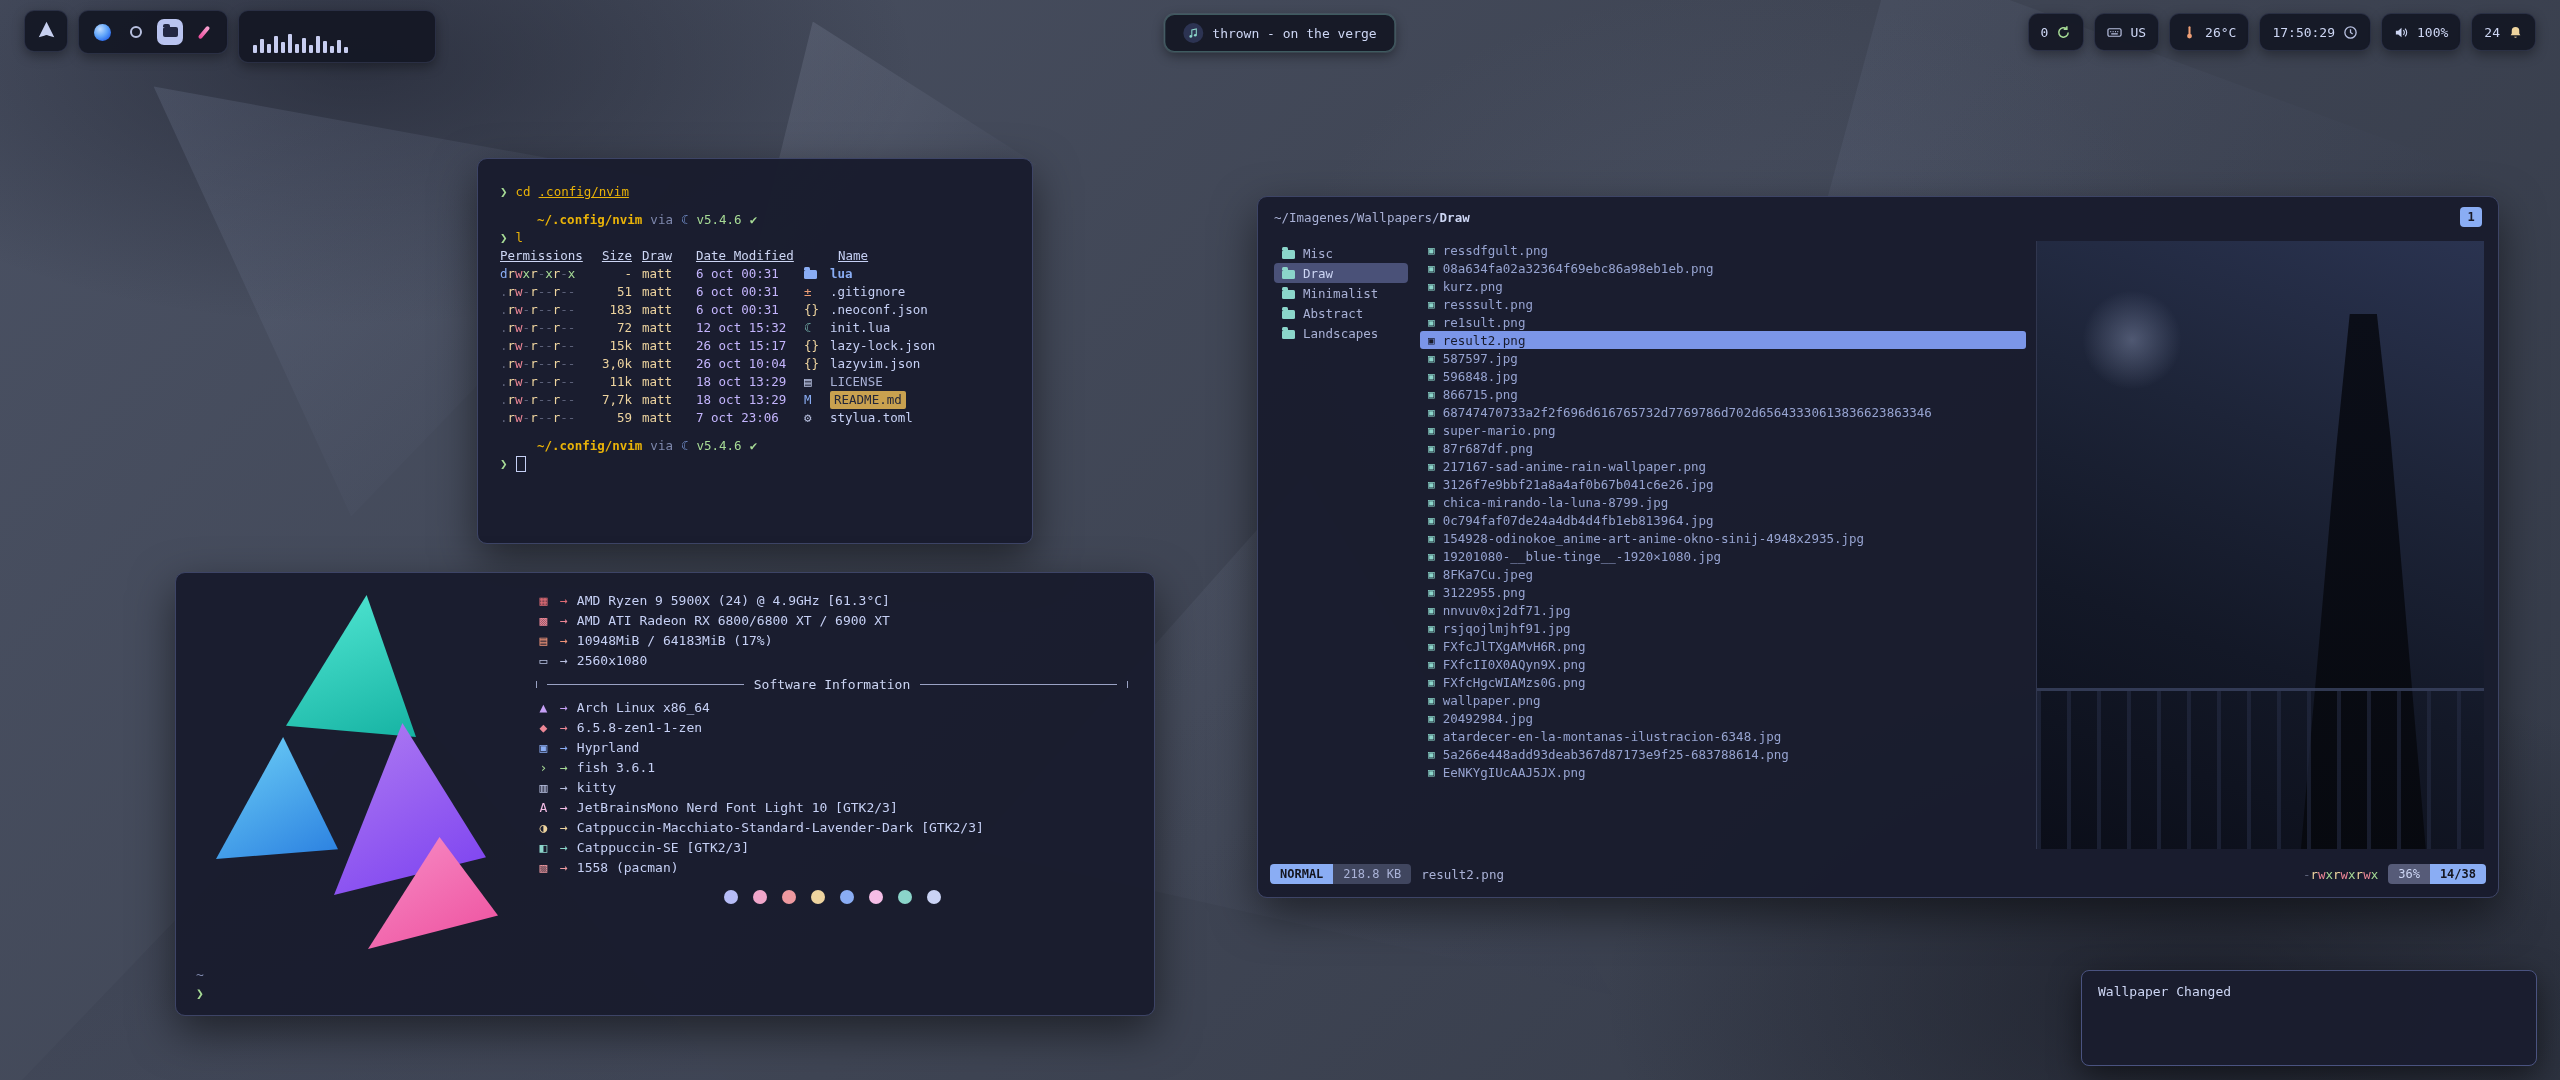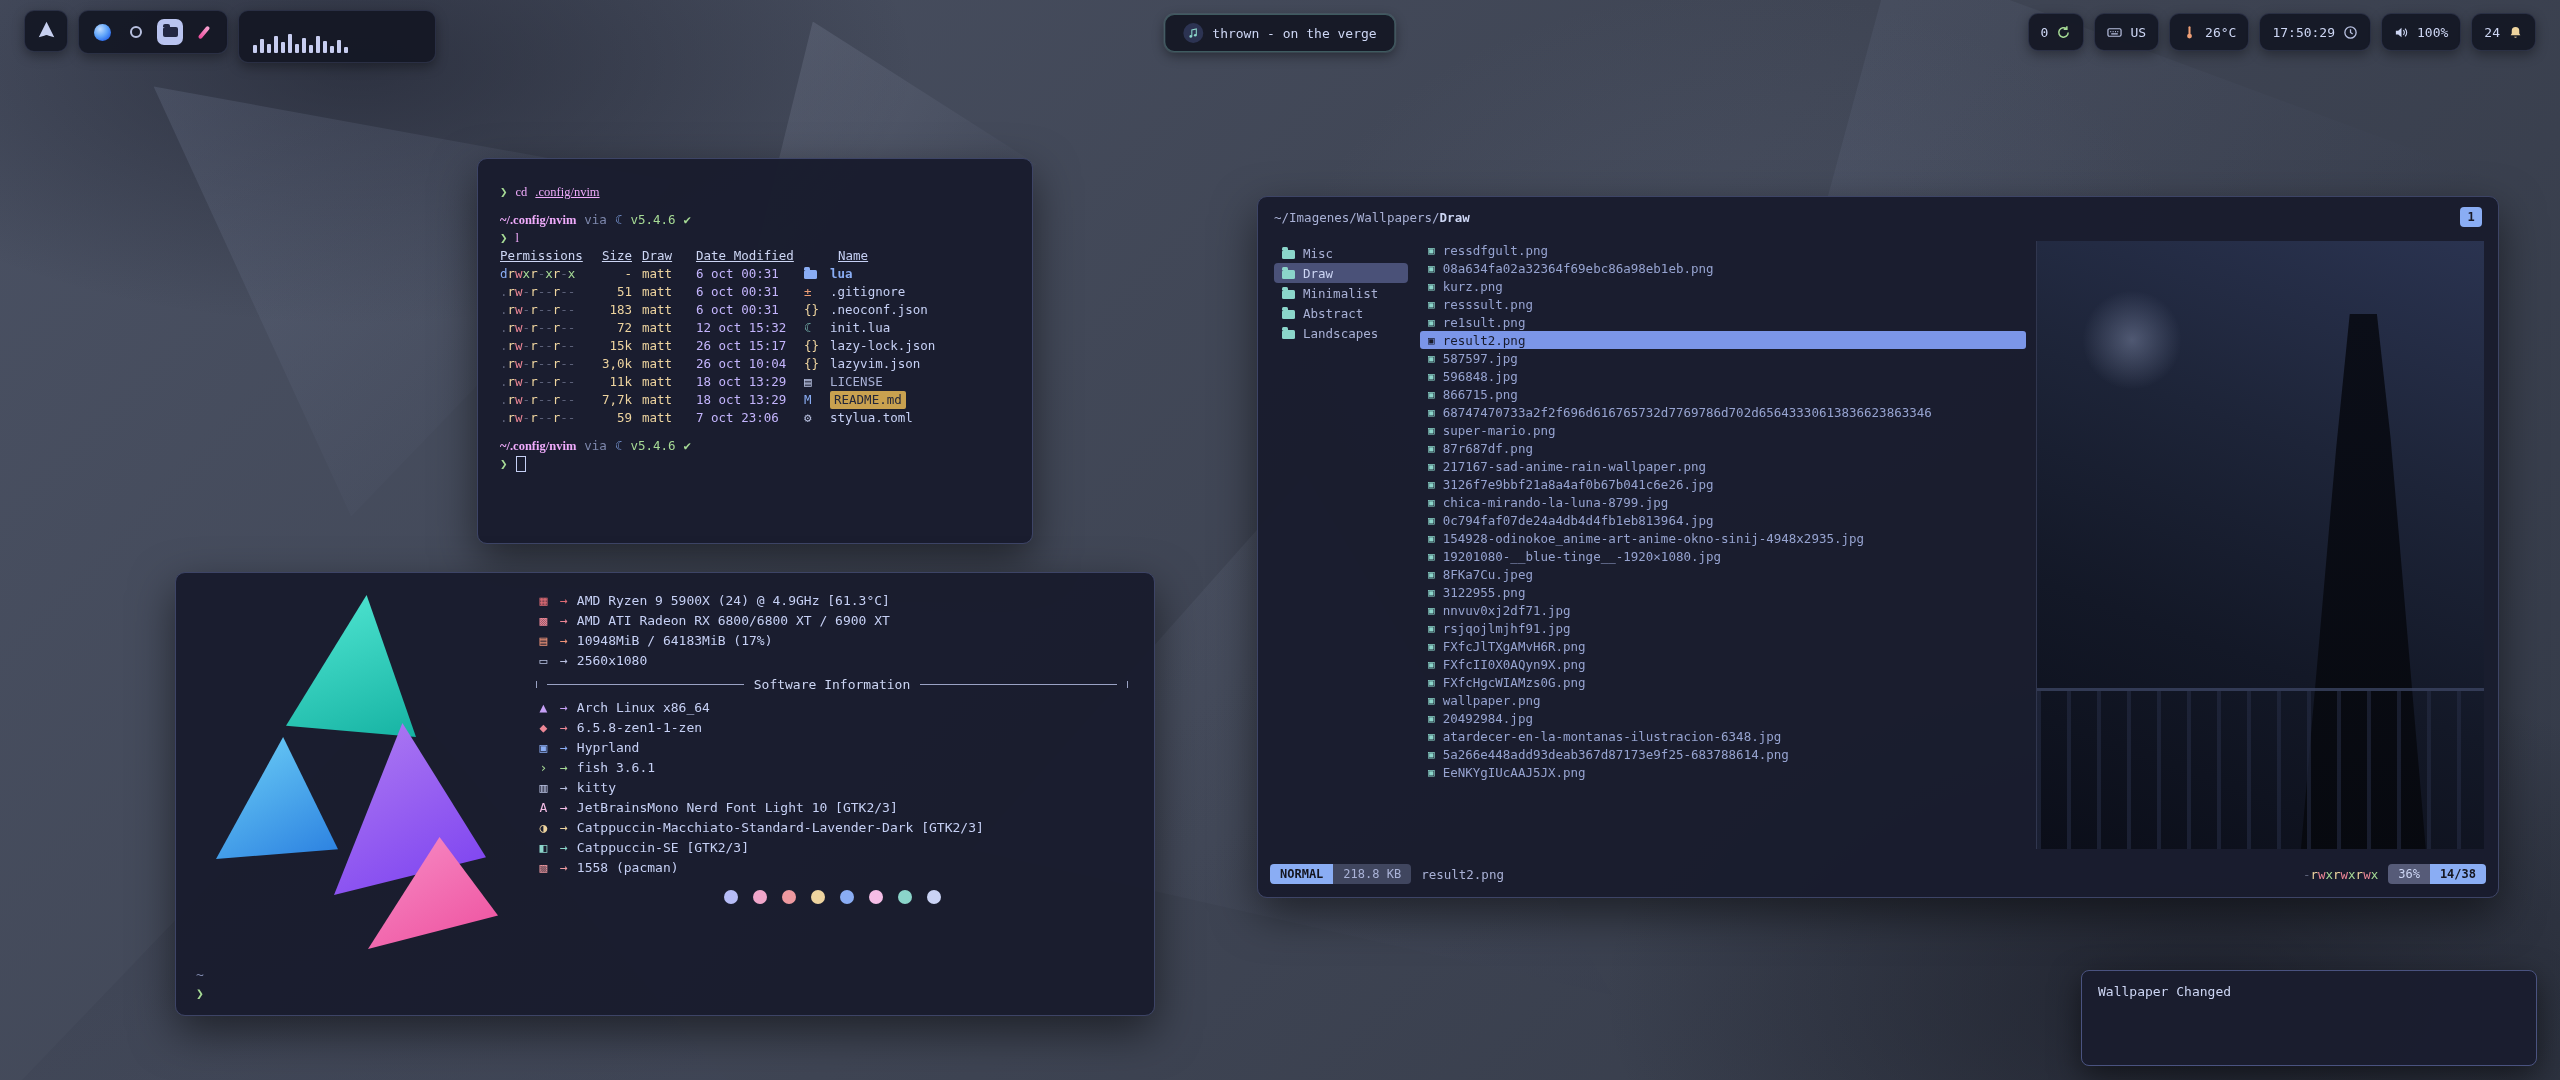--- a/index.html
+++ b/index.html
@@ -45,22 +45,22 @@
   .sval{color:#cdd6f4;}
 
   
   .window{position:absolute;background:rgba(25,28,45,.97);border:1px solid #3d4466;border-radius:10px;
      box-shadow:0 16px 44px rgba(0,0,0,.5);color:#c6d0f5;box-sizing:border-box;}
 
   
   .term1{left:477px;top:158px;width:556px;height:386px;padding:24px 22px;font-size:12.5px;}
   .tl{display:flex;gap:8px;height:18px;line-height:18px;align-items:center;white-space:pre;}
   .tl.sp{height:10px;}
-  .grn{color:#a6da95;} .teal{color:#f0abfc;font-family:Liberation Serif, serif;} .blue{color:#8aadf4;} .dim{color:#7e88ad;}
-  .b{font-weight:bold;} .und{text-decoration:underline;}
+  .grn{color:#a6da95;} .teal{color:#eab308;} .blue{color:#8aadf4;} .dim{color:#7e88ad;}
+  .b{font-weight:bold;margin-left:37px;} .und{text-decoration:underline;}
   .lsrow{display:flex;height:18px;line-height:18px;white-space:pre;align-items:center;}
   .c-perm{width:86px;} .c-size{width:46px;text-align:right;color:#eed49f;}
   .c-user{width:46px;margin-left:10px;color:#eed49f;} .c-date{width:108px;margin-left:8px;color:#c4b5fd;}
   .c-icon{width:26px;text-align:left;} .c-name{color:#c6d0f5;}
   .lsrow.head{color:#cdd6f4;} .lsrow.head u{text-decoration:underline;}
   .lsrow.head .c-size,.lsrow.head .c-user,.lsrow.head .c-date{color:#cdd6f4;}
   .lsrow.head .c-date{width:142px;}
   .c-name.hl{background:#c9a14f;color:#23263a;padding:0 4px;border-radius:2px;}
   .cursor{display:inline-block;width:8px;height:14px;border:1px solid #c6d0f5;}
   .folder-ic{display:inline-block;width:13px;height:9px;background:var(--c,#8bd5ca);border-radius:1.5px;position:relative;top:1px;}

